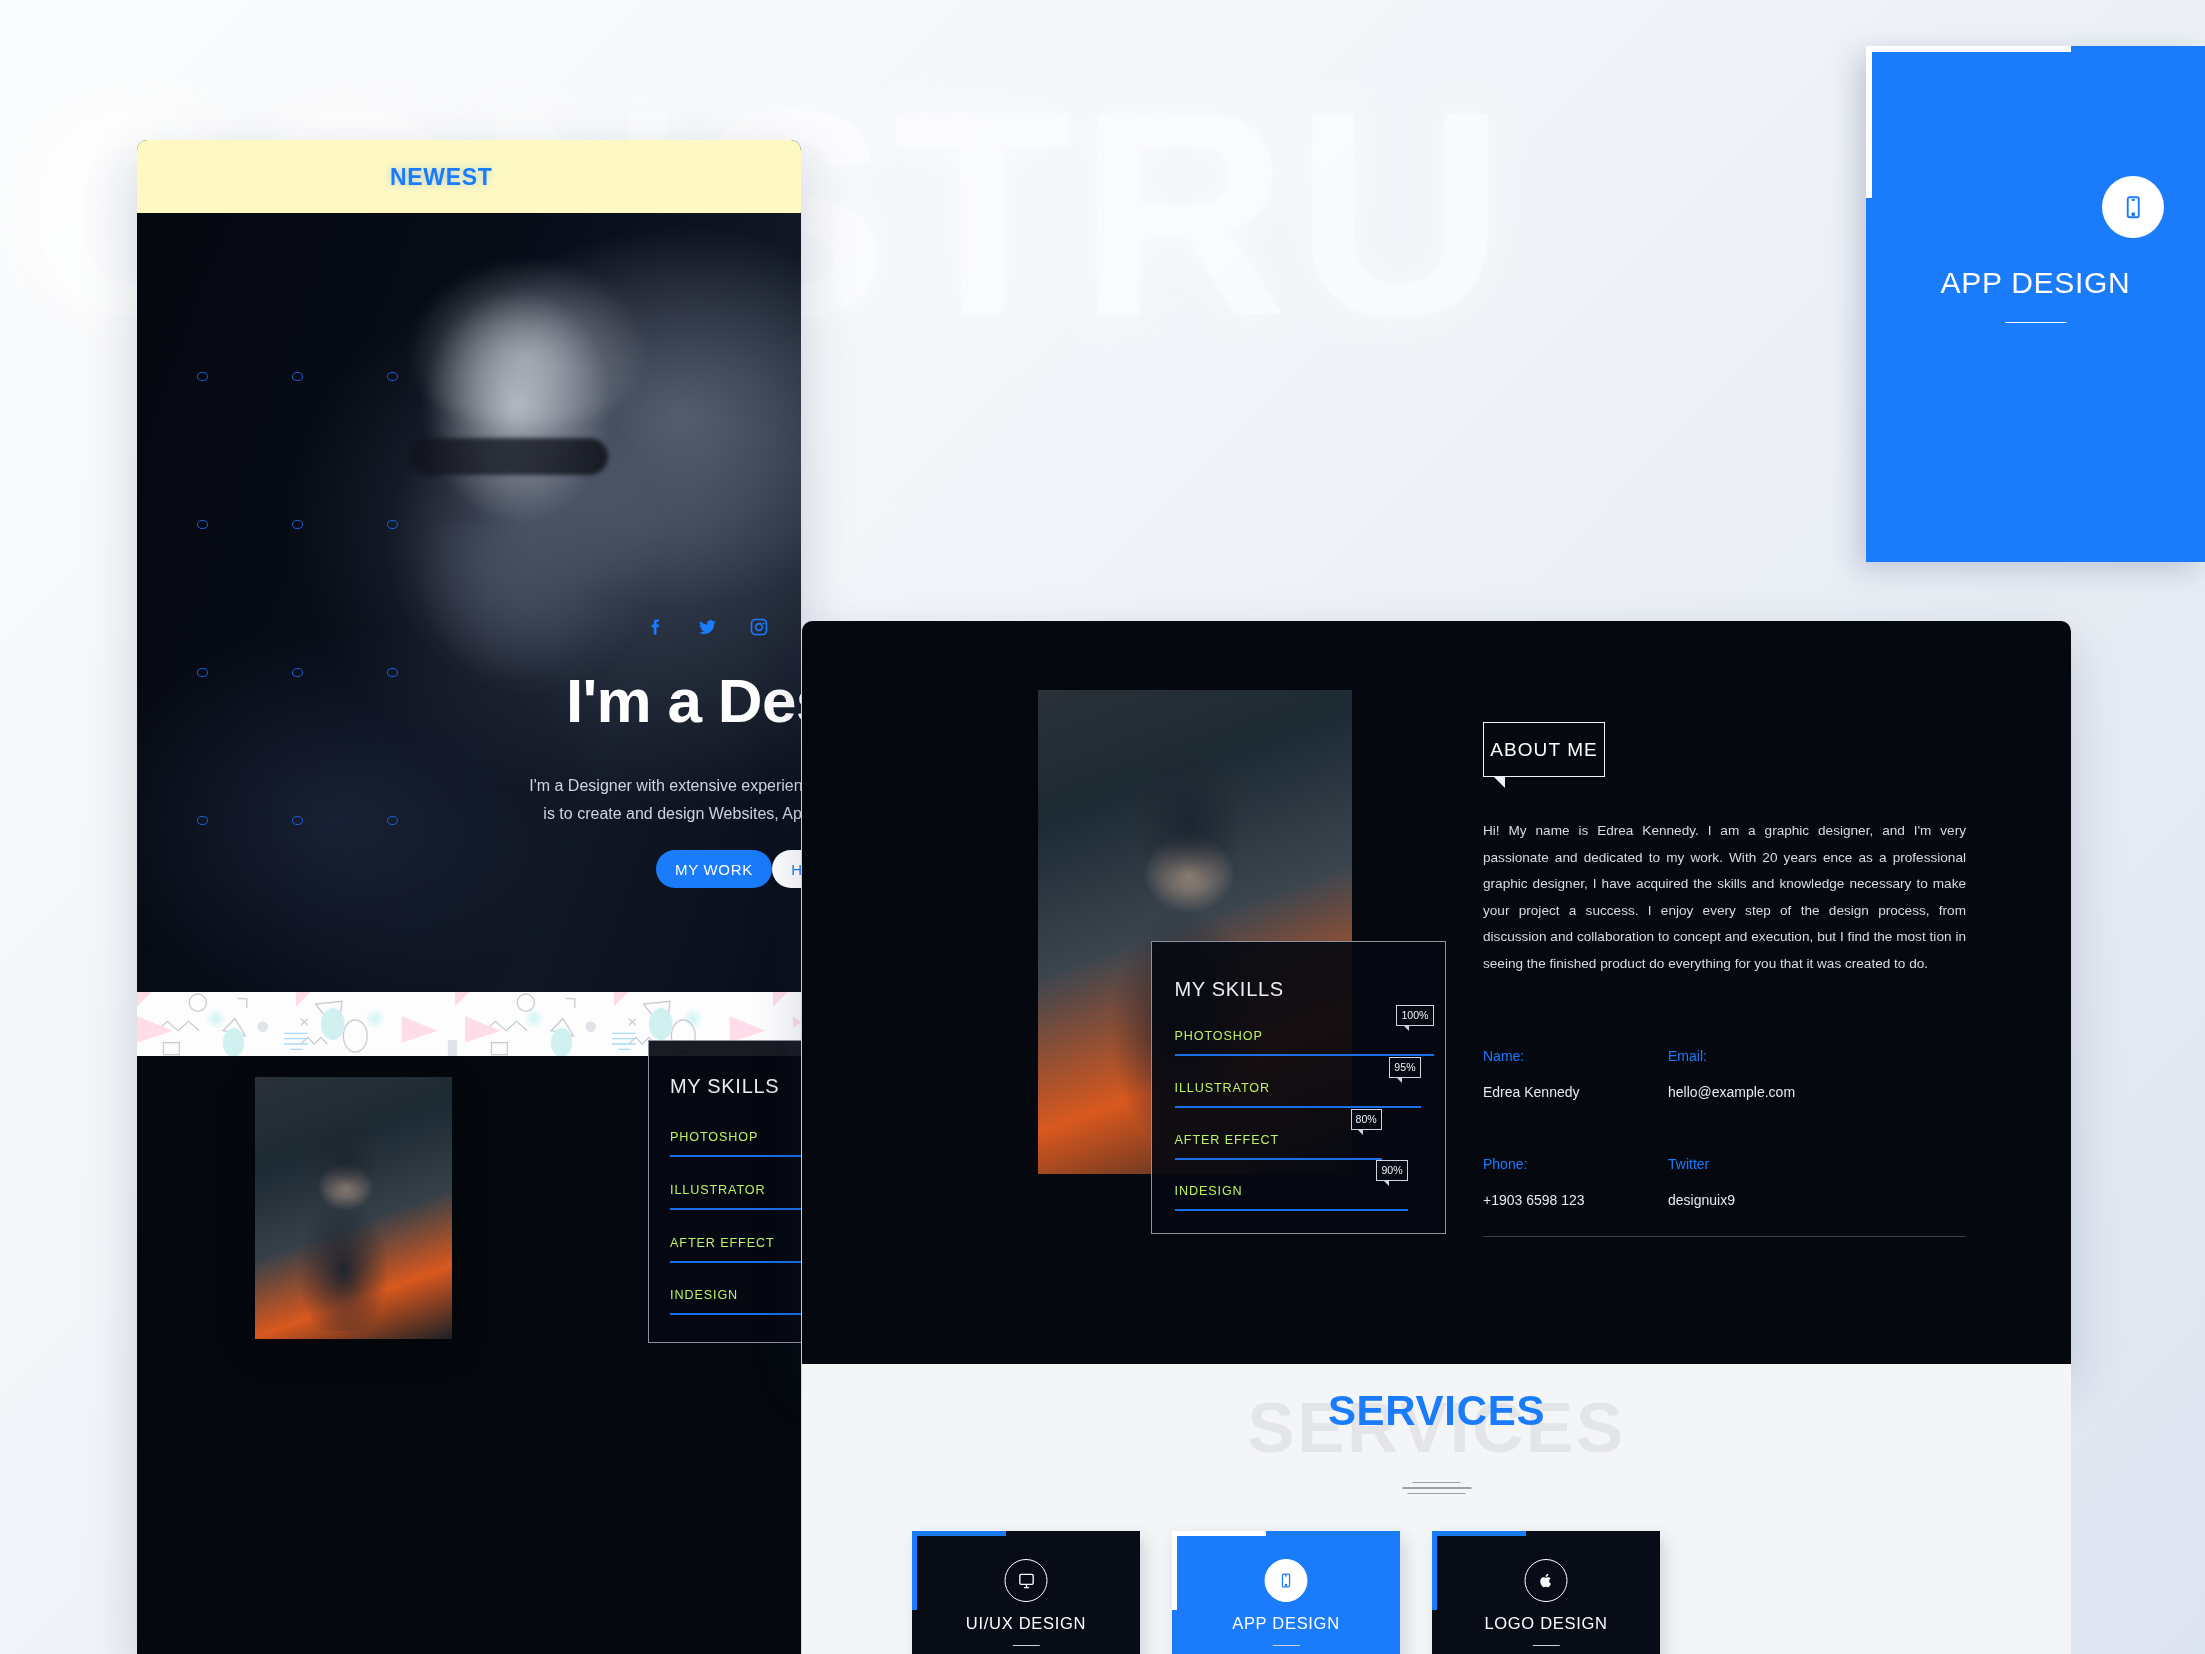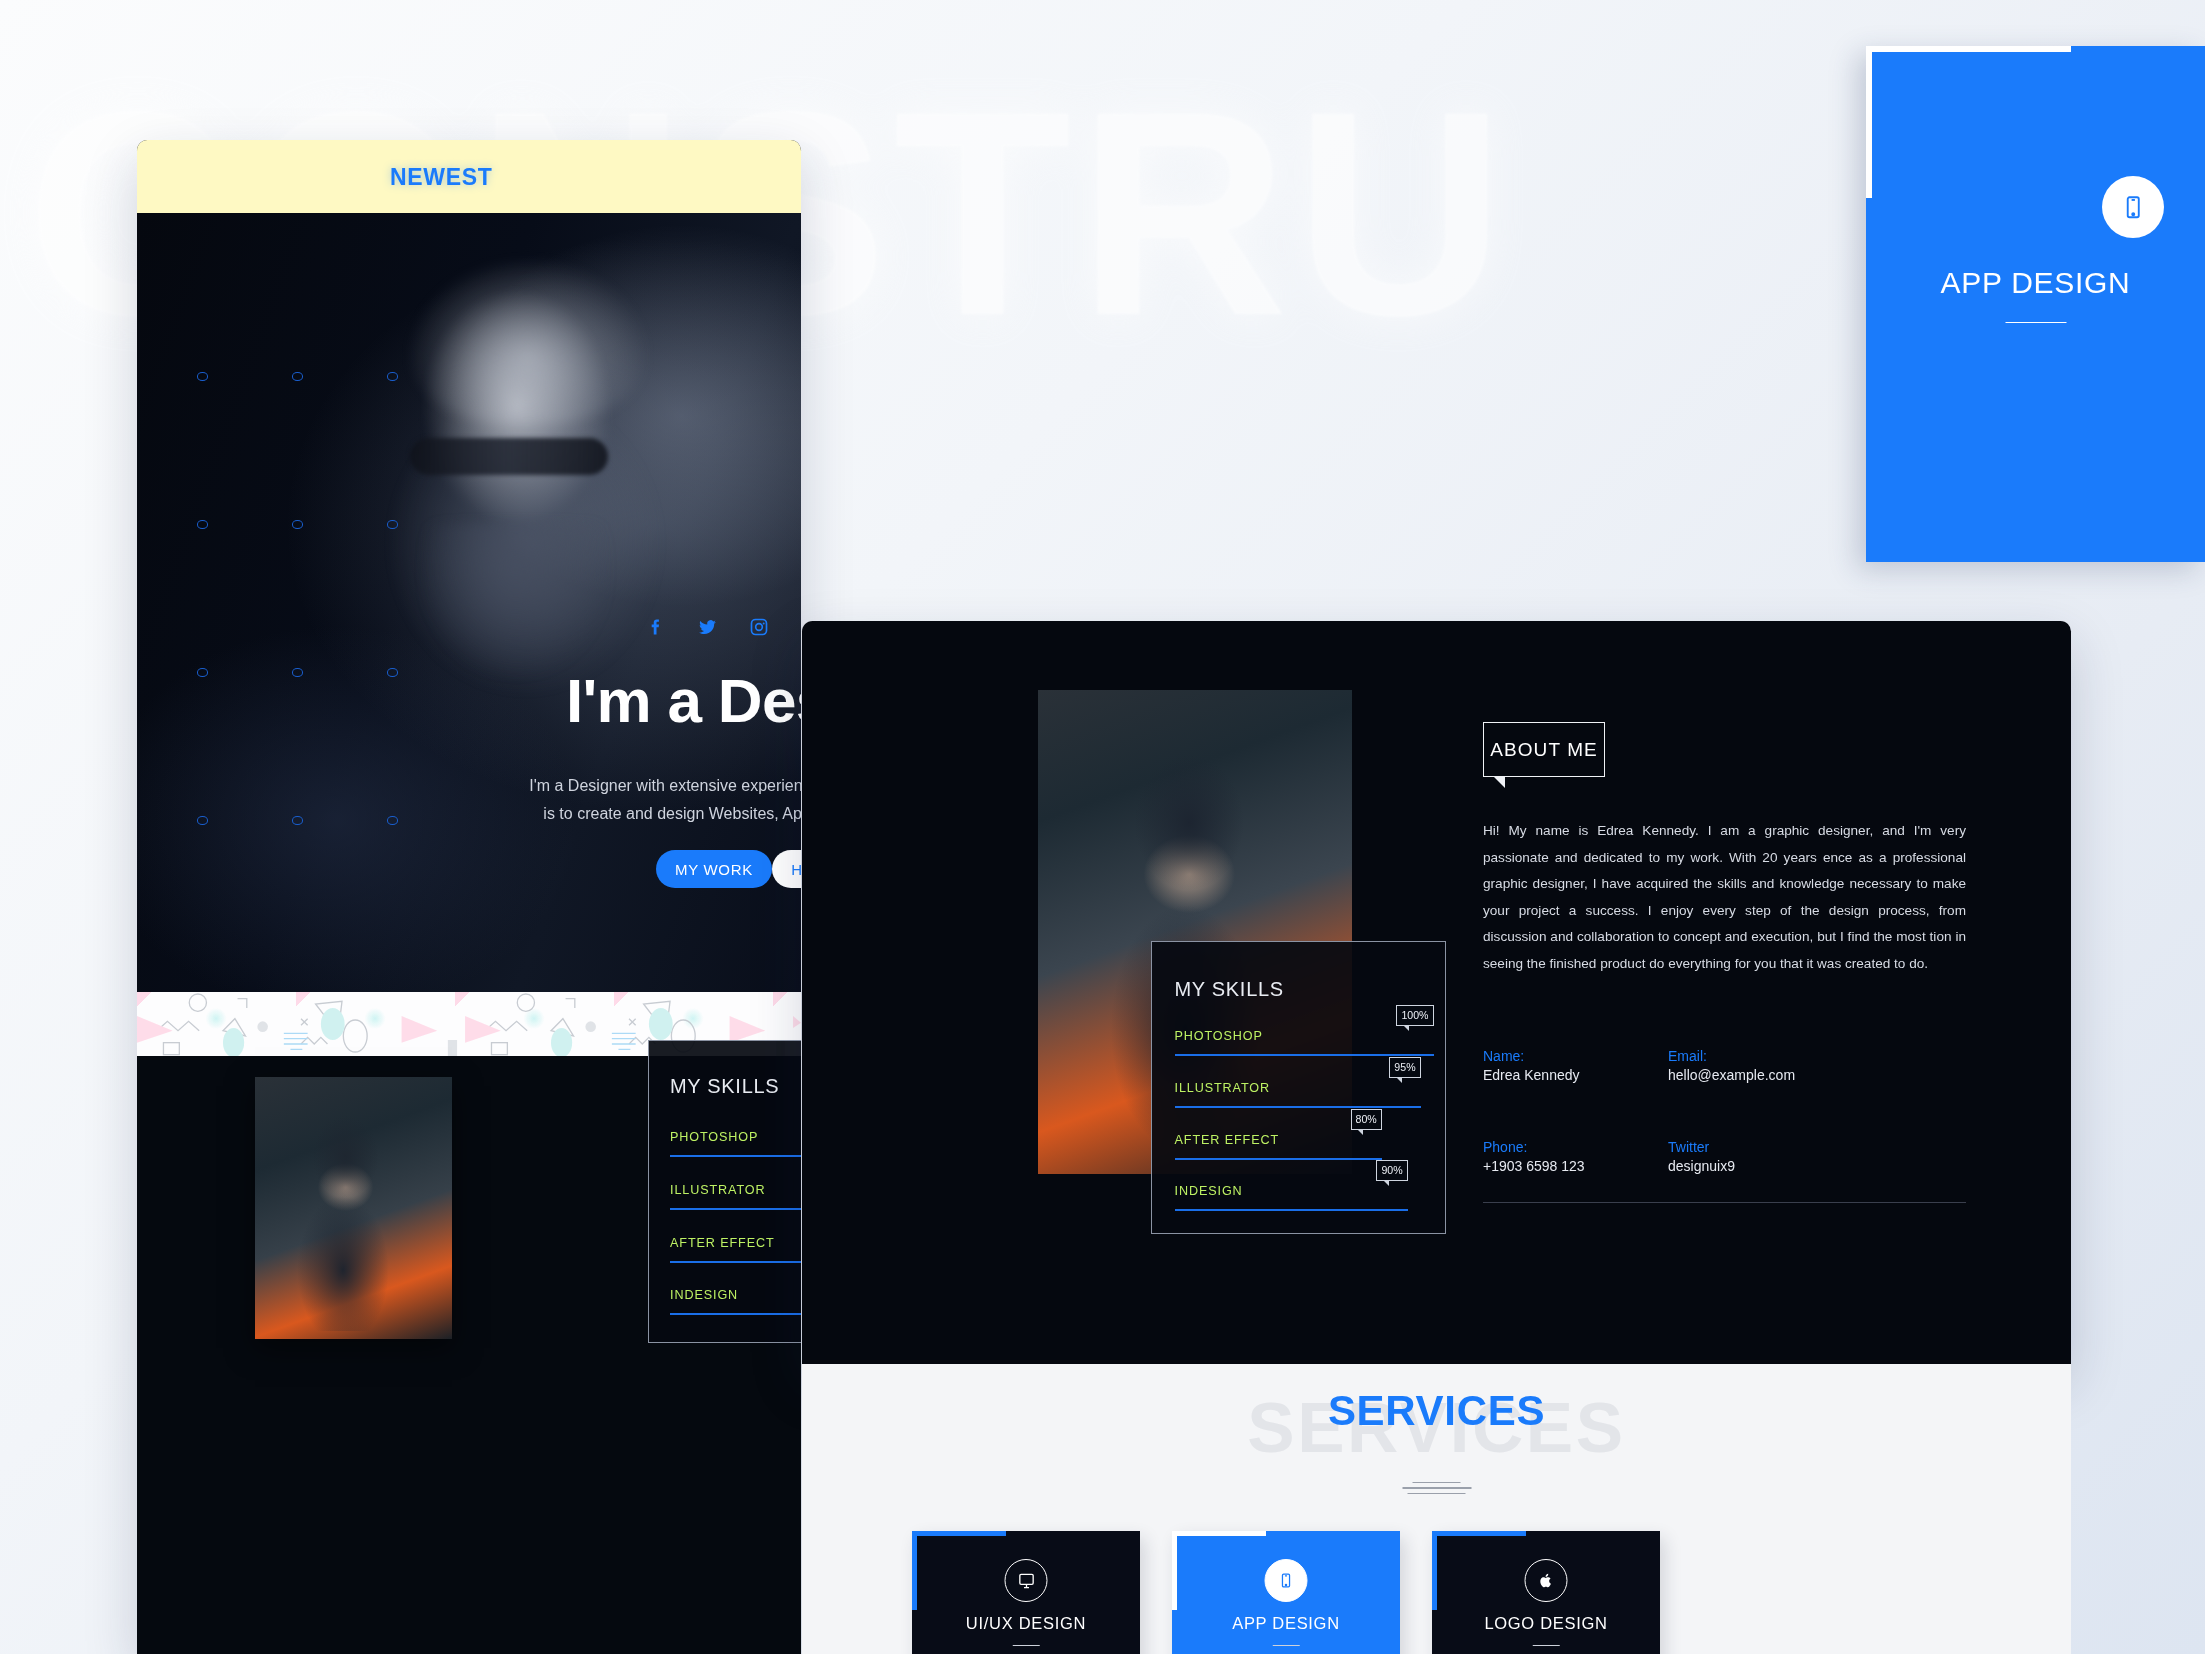--- a/index.html
+++ b/index.html
@@ -143,21 +143,21 @@
     border:1.7px solid #f0f2f6;color:#fff;font-size:19px;letter-spacing:1.1px;
     width:120px;height:53px;
   }
   .about-badge::after{
     content:"";position:absolute;left:9.3px;bottom:-12px;width:0;height:0;
     border-left:12px solid transparent;border-top:12px solid #f0f2f6;
   }
   .about-text{margin-top:41px;color:#d7dbe4;font-size:13.6px;line-height:1.95;text-align:justify;}
   .contact-grid{margin-top:32px;display:grid;grid-template-columns:185px 1fr;row-gap:17px;}
   .c-key{color:#1a7bfb;font-size:14px;margin-top:39px;}
-  .c-val{color:#e7eaf1;font-size:14px;margin-top:3px;}
+  .c-val{color:#e7eaf1;font-size:14px;margin-top:20px;}
   .divider{height:0.7px;background:#3a3f4d;margin-top:28px;}
   .about-btns{margin-top:34px;display:flex;gap:17px;}
   .btn-outline{border:1.1px solid #e7eaf1;color:#e7eaf1;border-radius:26.5px;height:34px;padding:0 17px;display:flex;align-items:center;gap:8px;font-size:12.6px;}
   .btn-blue{background:#1a7bfb;color:#fff;border-radius:26.5px;height:34px;padding:0 17px;display:flex;align-items:center;gap:8px;font-size:12.6px;}
   .sc2{left:1151px;top:941px;width:293px;height:291px;position:absolute;}
   .sc2 .sc-title{position:absolute;left:22.5px;top:36px;font-size:20px;}
   .sc2 .skill-row{position:absolute;left:22.5px;width:259px;}
   .sc2 .sk-label{font-size:12.6px;}
   .sc2 .sk-badge{font-size:10.6px;height:18.5px;padding:0 4px;top:-24px;}
   

